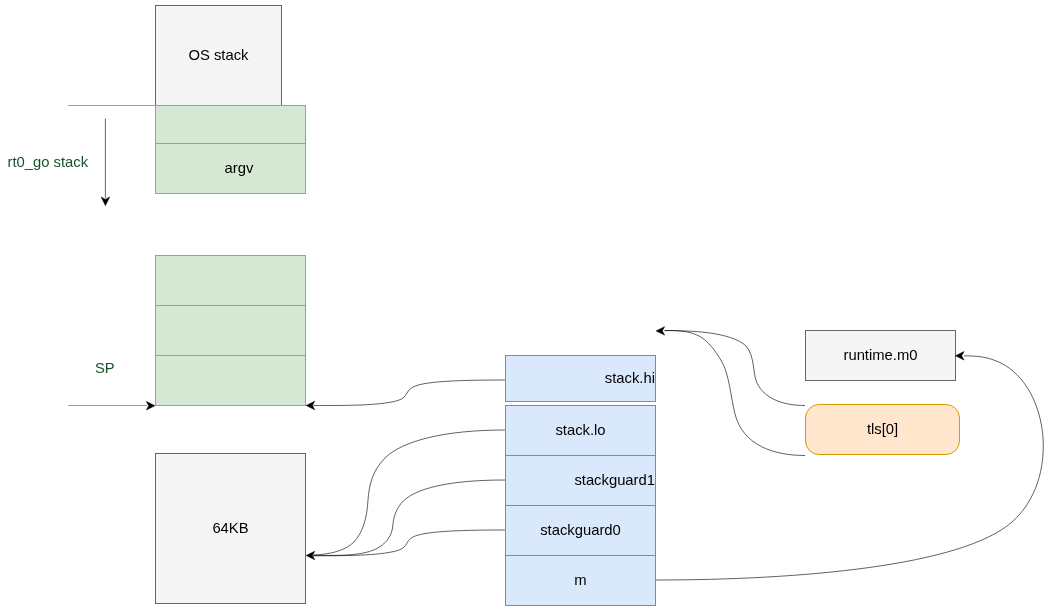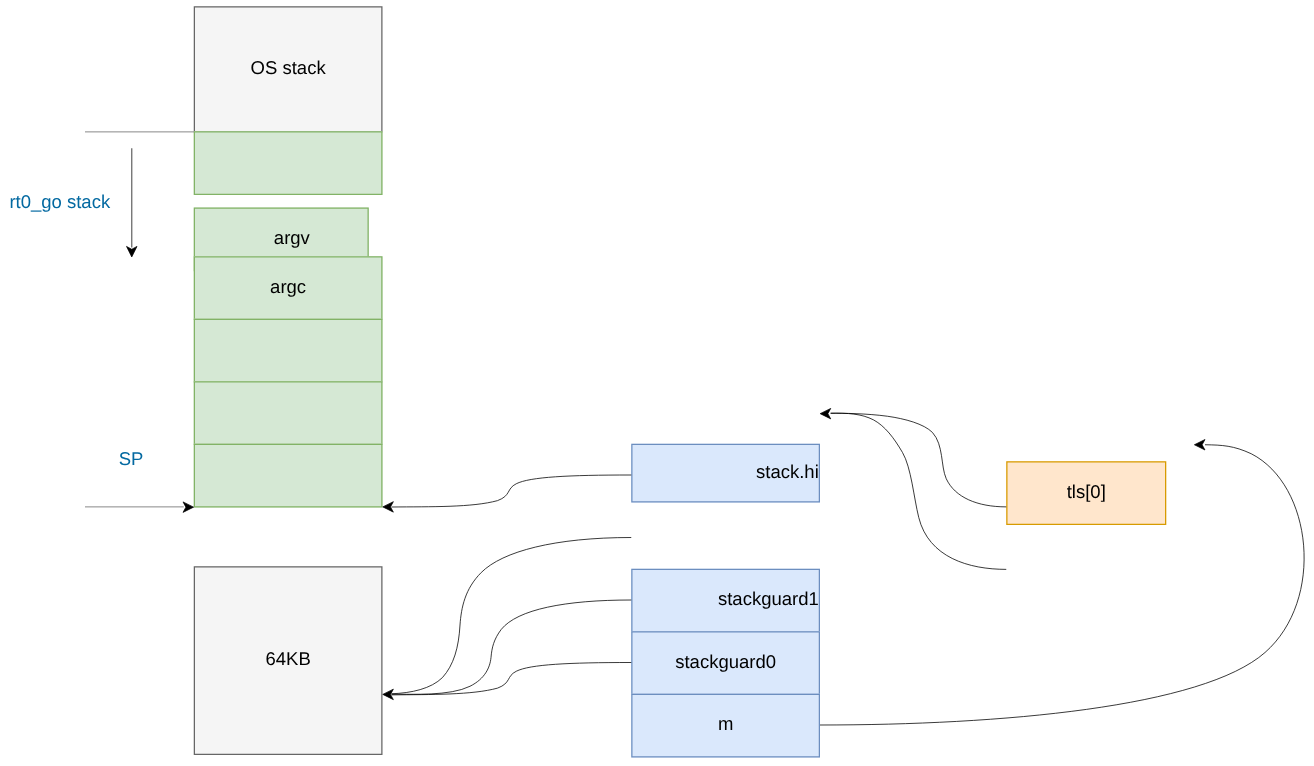--- a/index.html
+++ b/index.html
@@ -1,74 +1,77 @@
 <!DOCTYPE html>
 <html><head>
 <meta charset="utf-8">
 <style>
   html,body{margin:0;padding:0;background:#ffffff;}
   #canvas{position:relative;width:1051px;height:613px;background:#ffffff;overflow:hidden;
           font-family:"Liberation Sans",sans-serif;}
   .cell{position:absolute;box-sizing:border-box;display:flex;align-items:center;justify-content:center;
         font-size:14.8px;color:#000000;line-height:1;}
-  .lbl{position:absolute;font-size:14.8px;color:#0369a1;white-space:nowrap;line-height:1;}
+  .lbl{position:absolute;font-size:14.8px;color:#14532d;white-space:nowrap;line-height:1;}
   svg.edges{position:absolute;left:0;top:0;width:1051px;height:613px;overflow:visible;pointer-events:none;}
   .ed{fill:none;stroke:#000000;stroke-width:0.62;stroke-linejoin:round;stroke-miterlimit:10;}
   .ah{fill:#000000;stroke:#000000;stroke-width:0.55;stroke-linejoin:round;stroke-miterlimit:10;}
   .gray{background:#f5f5f5;border:1px solid #666666;}
   .green{background:#d5e8d4;border:1px solid #82b366;}
   .blue{background:#dae8fc;border:1px solid #6c8ebf;}
   .orange{background:#ffe6cc;border:1px solid #d79b00;}
 </style>
 </head>
 <body>
 
 <div id="canvas">
 
-  <div class="cell gray" style="left:155px;top:5px;width:151px;height:101px;">
+  <div class="cell gray" style="left:155px;top:5px;width:127px;height:101px;">
     <span>OS stack</span>
   </div>
 
   <div class="cell green" style="left:155px;top:105px;width:151px;height:51px;">
     <span></span>
   </div>
-  <div class="cell green" style="left:155px;top:166px;width:140px;height:51px;padding-left:17px;">
+  <div class="cell green" style="left:155px;top:143px;width:151px;height:51px;padding-left:17px;">
     <span>argv</span>
-  </div>
-  <div class="cell green" style="left:155px;top:205px;width:151px;height:51px;">
-    <span>argc</span>
   </div>
   <div class="cell green" style="left:155px;top:255px;width:151px;height:51px;">
     <span></span>
   </div>
   <div class="cell green" style="left:155px;top:305px;width:151px;height:51px;">
     <span></span>
   </div>
   <div class="cell green" style="left:155px;top:355px;width:151px;height:51px;">
     <span></span>
   </div>
 
   <div class="cell gray" style="left:155px;top:405px;width:151px;height:151px;margin-top:48px;">
     <span>64KB</span>
   </div>
 
   <div class="cell blue" style="left:505px;top:355px;width:151px;height:47px;justify-content:flex-end;">
     <span>stack.hi</span>
   </div>
+  <div class="cell blue" style="left:505px;top:405px;width:151px;height:51px;">
+    <span>stack.lo</span>
+  </div>
   <div class="cell blue" style="left:505px;top:455px;width:151px;height:51px;justify-content:flex-end;">
     <span>stackguard1</span>
   </div>
   <div class="cell blue" style="left:505px;top:505px;width:151px;height:51px;text-align:center;">
     <span>stackguard0</span>
   </div>
   <div class="cell blue" style="left:505px;top:555px;width:151px;height:51px;">
     <span>m</span>
   </div>
 
-  <div class="cell orange" style="left:805px;top:369px;width:128px;height:51px;">
+  <div class="cell gray" style="left:805px;top:330px;width:151px;height:51px;">
+    <span>runtime.m0</span>
+  </div>
+  <div class="cell orange" style="left:805px;top:404px;width:155px;height:51px;border-radius:14px;">
     <span>tls[0]</span>
   </div>
 
   <div class="lbl" style="left:7.5px;top:155px;">rt0_go stack</div>
   <div class="lbl" style="left:95px;top:361px;">SP</div>
 
   <svg class="edges" viewBox="0 0 1051 613">
 
     <path class="ed" style="stroke:#666666" d="M 68 105.5 L 155 105.5"></path>
 

